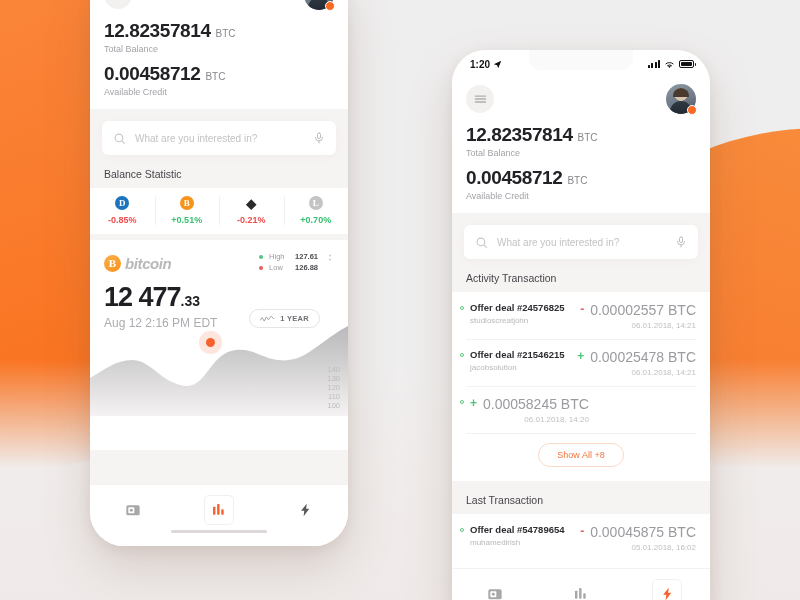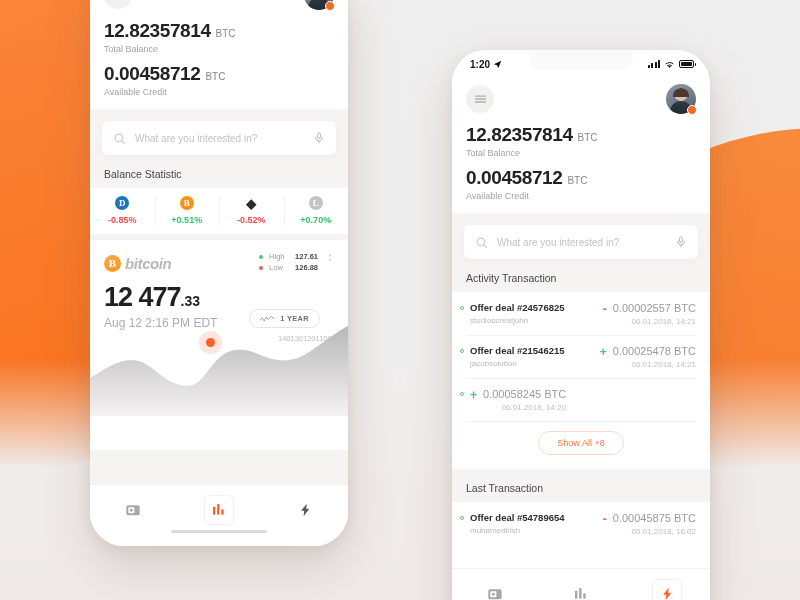--- a/index.html
+++ b/index.html
@@ -149,21 +149,21 @@
   .price-main { font-size: 27px; font-weight: 700; color:#1f1f24; letter-spacing:-1px; line-height:1; }
   .price-dec { font-size: 14px; font-weight: 700; color:#1f1f24; }
   .price-date { font-size: 12px; color:#acacb1; margin-top: 5px; }
   .range-pill {
     border:1px solid #e6e4e4; border-radius: 14px; padding: 4px 10px;
     display:flex; align-items:center; gap:6px; font-size:7.5px; color:#6e6e74; font-weight:700;
     letter-spacing:0.3px; background:#fff; margin-bottom: 2px;
   }
   .graph { position:absolute; left:0; right:0; bottom: 34px; top: 86px; }
   .yaxis { position:absolute; right:8px; top: 94px; bottom: 40px;
-           display:flex; flex-direction:row; justify-content:flex-end;
+           display:flex; flex-direction:column; justify-content:flex-end;
            font-size:7.5px; color:#bdbcbd; text-align:right; }
   .months { position:absolute; left:0; right:0; bottom: 12px; display:flex;
             padding: 0 8px; font-size: 7.5px; color:#b4b3b4; }
   .months span { flex:1; text-align:center; }
   .dot-marker { position:absolute; width: 9px; height:9px; border-radius:50%;
                 background:#f5622d; box-shadow: 0 0 0 7px rgba(245,98,45,0.16); }
 
   
   .navbar { position:absolute; left:0; right:0; bottom:0; height: 62px; background:#fff;
             border-top:1px solid #f3f1f1; display:flex; align-items:flex-start;
@@ -195,21 +195,21 @@
     content:''; position:absolute; left:14px; right:14px; top:0; height:1px; background:#f3f1f1;
   }
   .tx-dot { width:4px; height:4px; border-radius:50%; border:1px solid #5ec77f; margin: 4px 6px 0 0; flex:0 0 auto;}
   .tx-left { flex:1; }
   .tx-title { font-size: 9.5px; font-weight:700; color:#2c2c31; }
   .tx-sub { font-size: 8px; color:#b9b8bb; margin-top: 3px; }
   .tx-right { text-align:right; display:flex; align-items:flex-start; gap:6px; }
   .tx-sign { font-size: 12px; font-weight:700; line-height:1; margin-top:1px; }
   .tx-sign.plus { color:#4ec37a; }
   .tx-sign.minus { color:#ef5a5a; }
-  .tx-amt { font-size: 11px; color:#9b9aa0; }
+  .tx-amt { font-size: 14px; color:#9b9aa0; }
   .tx-date { font-size: 8px; color:#c0bfc3; margin-top: 3px; }
   .showall-wrap { display:flex; justify-content:center; padding: 10px 0 14px 0; background:#fff;
                   position:relative; }
   .showall-wrap::before { content:''; position:absolute; left:14px; right:14px; top:0; height:1px; background:#f3f1f1; }
   .showall {
     border:1px solid #fbd9c6; border-radius:16px; padding: 6px 18px;
     font-size: 9px; color:#f5763a; background:#fff;
   }
 </style>
 </head>
@@ -269,21 +269,21 @@
       <div class="stat">
         <div class="coin" style="background:#1c75bc">D</div>
         <div class="pct down">-0.85%</div>
       </div>
       <div class="stat">
         <div class="coin" style="background:#f7931a">B</div>
         <div class="pct up">+0.51%</div>
       </div>
       <div class="stat">
         <div class="coin" style="background:transparent;color:#2b2b2b;font-size:13px;line-height:1">◆</div>
-        <div class="pct down">-0.52%</div>
+        <div class="pct down">-0.21%</div>
       </div>
       <div class="stat">
         <div class="coin" style="background:#c4c4c4">L</div>
         <div class="pct up">+0.70%</div>
       </div>
     </div>
 
     <div class="chart-card">
       <div class="chart-top">
         <div class="btc-brand">

